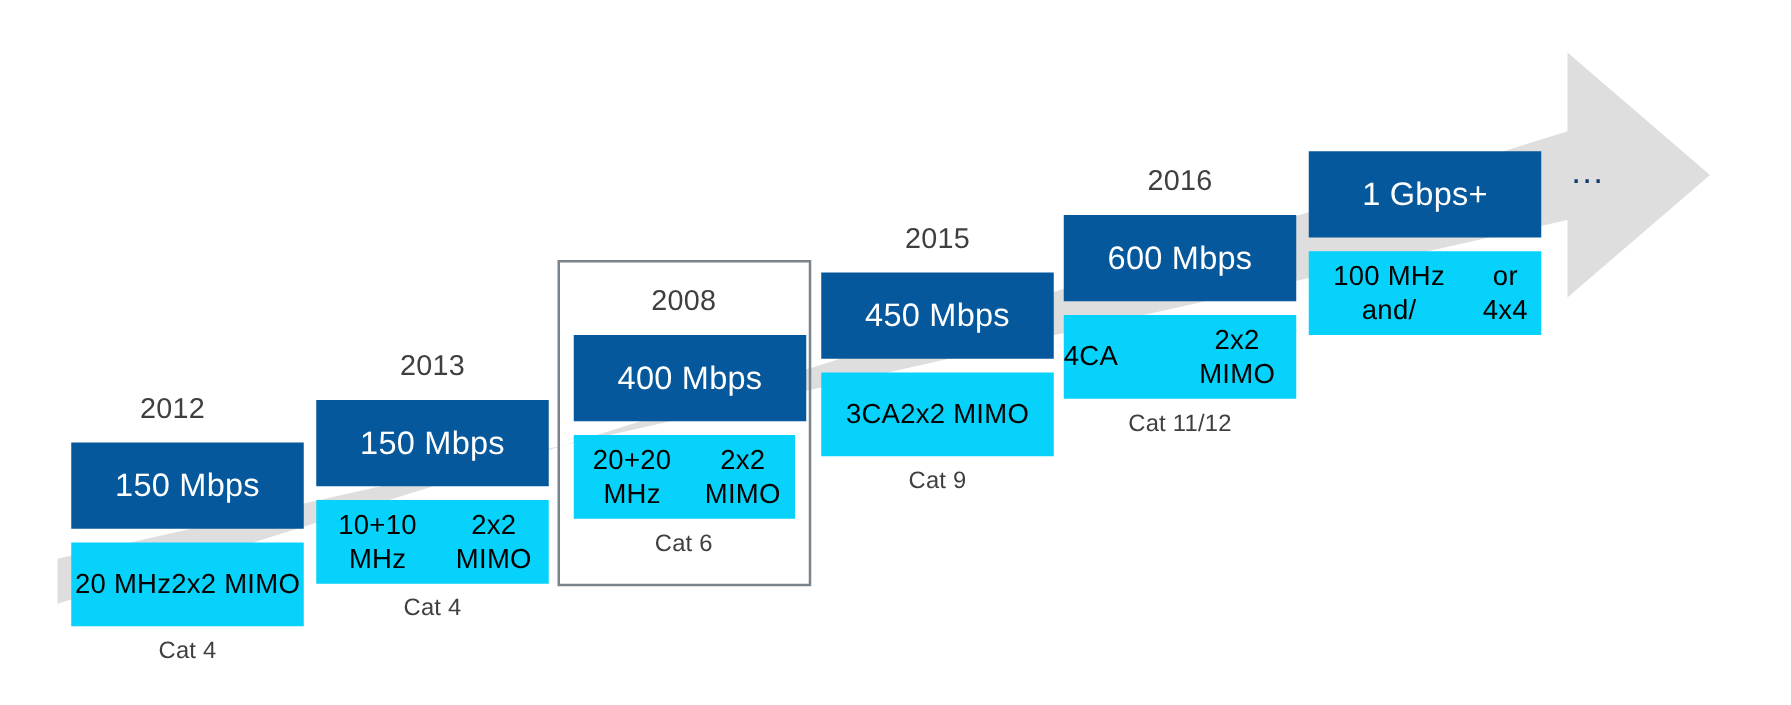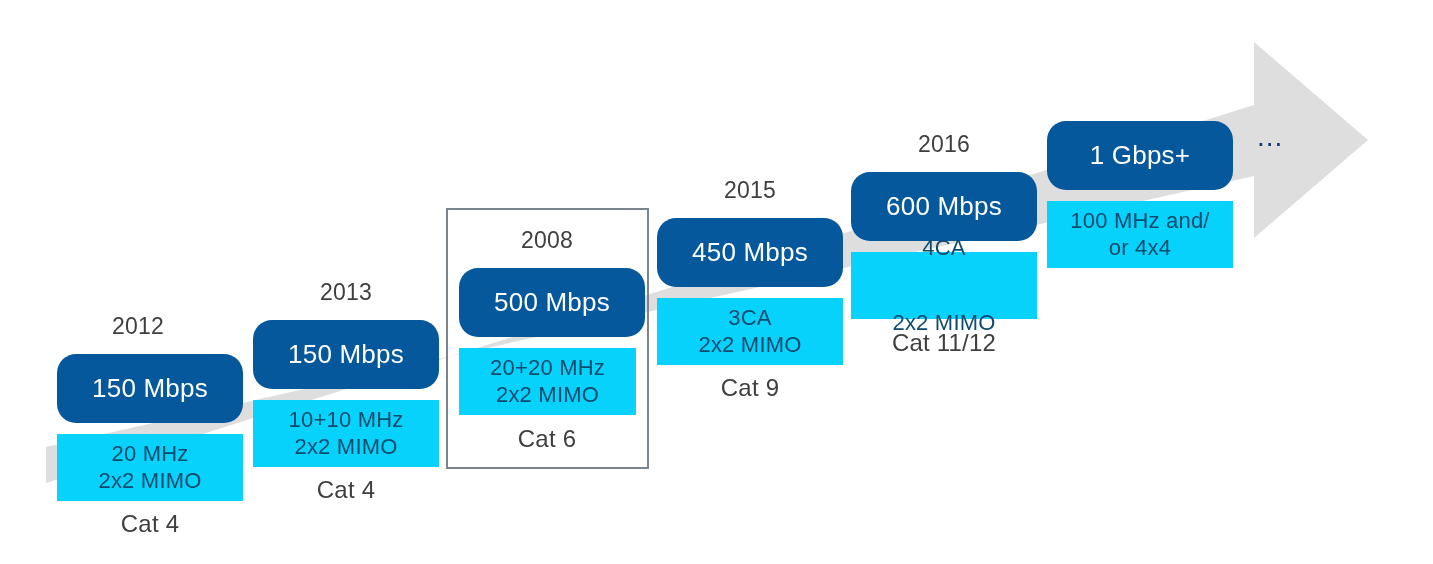--- a/index.html
+++ b/index.html
@@ -32,41 +32,40 @@
     text-align: center;
     color: #3f3f3f;
     font-size: 23px;
     letter-spacing: 0.2px;
     white-space: nowrap;
   }
   .cat-label {
     position: absolute;
     text-align: center;
     color: #3f3f3f;
-    font-size: 24px;
+    font-size: 19px;
     letter-spacing: 0.2px;
     white-space: nowrap;
   }
   .speed-box {
     position: absolute;
     background: #05589b;
     color: #ffffff;
     display: flex;
     align-items: center;
     justify-content: center;
     font-size: 26px;
     letter-spacing: 0.2px;
-    border-radius: 19px;
   }
   .spec-box {
     position: absolute;
     background: #06d2fb;
-    color: #0c4a6e;
+    color: #000000;
     display: flex;
-    flex-direction: column;
+    flex-direction: row;
     align-items: center;
     justify-content: center;
     font-size: 22px;
     line-height: 1.22;
     text-align: center;
     letter-spacing: 0.2px;
   }
   .highlight-frame {
     position: absolute;
     border: 2px solid #7a848c;
@@ -106,21 +105,21 @@
     <div class="spec-box" style="left:253px; top:400px; width:186px; height:67px;">
       <span>10+10 MHz</span>
       <span>2x2 MIMO</span>
     </div>
     <div class="cat-label" style="left:253px; top:476px; width:186px;">Cat 4</div>
   </div>
 
   <div class="stage">
     <div class="highlight-frame" style="left:446px; top:208px; width:203px; height:261px;"></div>
     <div class="year-label" style="left:454px; top:227px; width:186px;">2008</div>
-    <div class="speed-box" style="left:459px; top:268px; width:186px; height:69px;">500 Mbps</div>
+    <div class="speed-box" style="left:459px; top:268px; width:186px; height:69px;">400 Mbps</div>
     <div class="spec-box" style="left:459px; top:348px; width:177px; height:67px;">
       <span>20+20 MHz</span>
       <span>2x2 MIMO</span>
     </div>
     <div class="cat-label" style="left:454px; top:425px; width:186px;">Cat 6</div>
   </div>
 
   <div class="stage">
     <div class="year-label" style="left:657px; top:177px; width:186px;">2015</div>
     <div class="speed-box" style="left:657px; top:218px; width:186px; height:69px;">450 Mbps</div>

